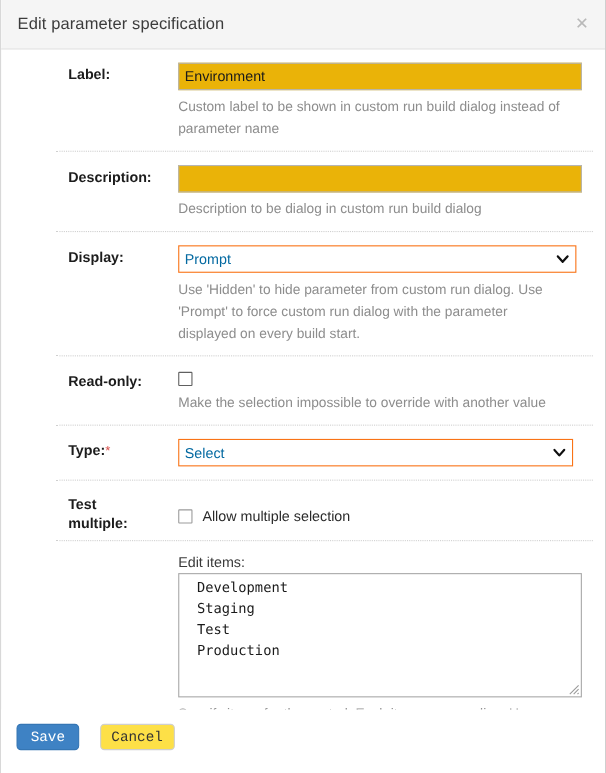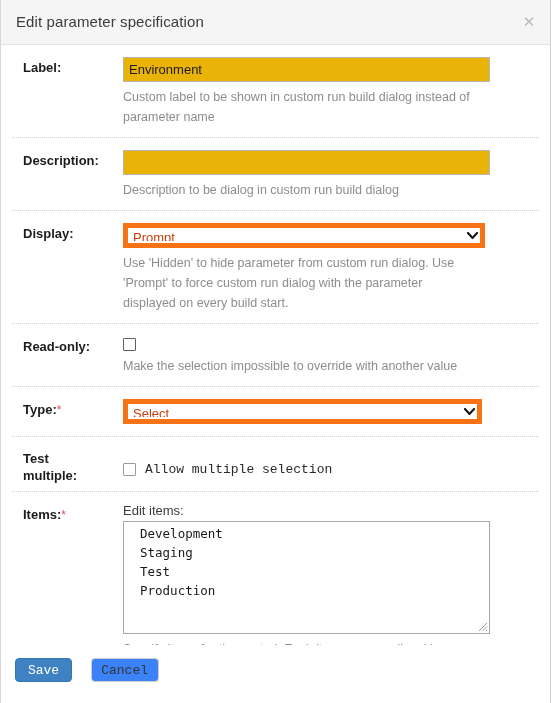--- a/index.html
+++ b/index.html
@@ -60,20 +60,21 @@
     font-size: 15px;
     color: #b9b9b9;
     cursor: pointer;
     user-select: none;
   }
 
   
   #form {
     position: relative;
     padding: 0 11px;
+    margin-left: 39px;
   }
   .row {
     position: relative;
     border-bottom: 1px dotted #cfcfcf;
     padding: 12px 0 10px 0;
     box-sizing: border-box;
     min-height: 30px;
   }
   .row:last-of-type {
     border-bottom: 1px dotted #cfcfcf;
@@ -130,25 +131,25 @@
     height: 25px;
   }
   .selectwrap.narrow { width: 359px; }
   select.sel {
     -webkit-appearance: none;
     -moz-appearance: none;
     appearance: none;
     width: 100%;
     height: 25px;
     box-sizing: border-box;
-    border: 5px solid #f97316;
+    border: 1px solid #f97316;
     background: #ffffff;
     font-family: "Liberation Sans", sans-serif;
     font-size: 13px;
-    color: #c2410c;
+    color: #0369a1;
     padding: 2px 22px 2px 5px;
     outline: none;
     border-radius: 0;
   }
   .chev {
     position: absolute;
     right: 7px;
     top: 9px;
     pointer-events: none;
     width: 11px;
@@ -166,21 +167,21 @@
     border: 1px solid #606060;
     background: #ffffff;
     margin: 0;
     vertical-align: middle;
     border-radius: 1px;
     outline: none;
     cursor: pointer;
   }
   .cbx.light { border-color: #9b9b9b; }
   .cbx-row { display: flex; align-items: center; gap: 9px; height: 16px; }
-  .cbx-text { font-size: 13px; color: #2a2a2a; font-family: Liberation Mono, monospace; }
+  .cbx-text { font-size: 13px; color: #2a2a2a; }
 
   
   .ta-label {
     font-size: 13px;
     color: #3a3a3a;
     margin-bottom: 3px;
   }
   .ta-wrap { position: relative; width: 367px; }
   textarea.ta {
     width: 367px;
@@ -231,21 +232,21 @@
   }
   #save-btn {
     width: 57px;
     background: #3e82c4;
     border: 1px solid #3576b4;
     color: #ffffff;
   }
   #cancel-btn {
     width: 68px;
     margin-left: 15px;
-    background: #3b82f6;
+    background: #fde047;
     border: 1px solid #cfcfcf;
     color: #333333;
   }
 </style>
 </head>
 <body>
 
 <div id="dialog">
 
   <div id="header">
@@ -314,23 +315,20 @@
       <div class="row-label" style="top:13px;width:80px;">Test multiple:</div>
       <div class="field" style="padding-top:11px;">
         <div class="cbx-row">
           <input class="cbx light" type="checkbox" style="">
           <span class="cbx-text">Allow multiple selection</span>
         </div>
       </div>
     </div>
 
     <div class="row" style="padding-top:11px;padding-bottom:12px;">
-      <div class="row-label">
-        <span>Items:</span><span class="req">*</span>
-      </div>
       <div class="field">
         <div class="ta-label">Edit items:</div>
         <div class="ta-wrap">
           <textarea class="ta" style="">Development
 Staging
 Test
 Production</textarea>
           <svg class="grip" viewBox="0 0 11 11">
             <path d="M10 2 L2 10 M10 5.5 L5.5 10 M10 9 L9 10" stroke="#9a9a9a" stroke-width="1" fill="none"></path>
           </svg>

